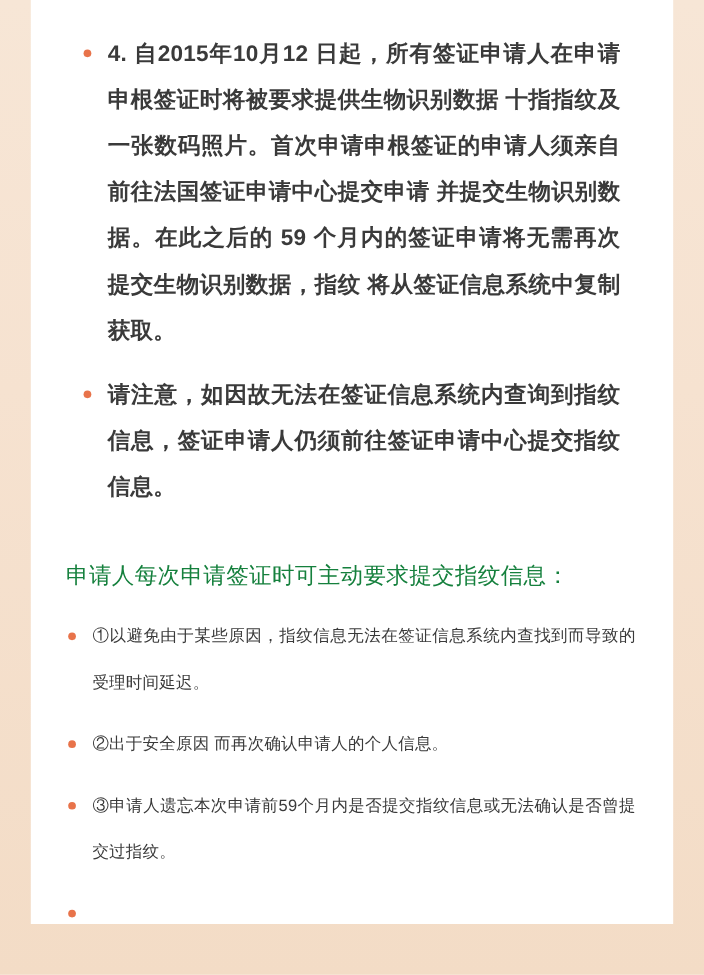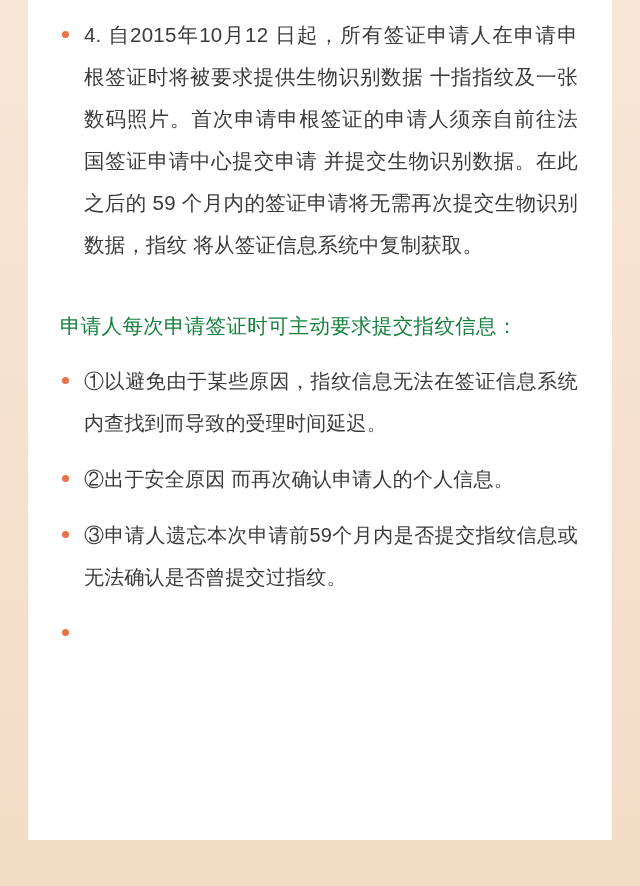--- a/index.html
+++ b/index.html
@@ -24,23 +24,24 @@
     position: absolute;
     left: 28px;
     top: 0;
     width: 584px;
     bottom: 46px;
     background: #ffffff;
     box-sizing: border-box;
     padding: 0 34px 0 30px;
   }
   .bullet-list {
-    margin: 0;
+    margin: 14px;
     padding: 0;
     list-style: none;
+    font-weight: bold;
   }
   .bullet-item {
     position: relative;
     padding-left: 26px;
     color: #3a3a3a;
     font-size: 20.5px;
     line-height: 42px;
     letter-spacing: 0.2px;
     text-align: justify;
   }
@@ -73,21 +74,21 @@
   }
   .sub-list {
     margin: 0;
     padding: 0;
     list-style: none;
   }
   .sub-item {
     position: relative;
     padding-left: 26px;
     color: #3a3a3a;
-    font-size: 20px;
+    font-size: 15px;
     line-height: 42px;
     letter-spacing: 0.2px;
     text-align: justify;
     margin-top: 14px;
   }
   .sub-item .dot {
     position: absolute;
     left: 4px;
     top: 17px;
     width: 7px;
@@ -108,20 +109,24 @@
 <body>
 
 <div class="page">
   <div class="card">
 
     <ul class="bullet-list">
       <li class="bullet-item first-item">
         <span class="dot"></span>
         <span>4. 自2015年10月12 日起，所有签证申请人在申请申根签证时将被要求提供生物识别数据 十指指纹及一张数码照片。首次申请申根签证的申请人须亲自前往法国签证申请中心提交申请 并提交生物识别数据。在此之后的 59 个月内的签证申请将无需再次提交生物识别数据，指纹 将从签证信息系统中复制获取。</span>
       </li>
+      <li class="bullet-item gap-item">
+        <span class="dot"></span>
+        <span>请注意，如因故无法在签证信息系统内查询到指纹信息，签证申请人仍须前往签证申请中心提交指纹信息。</span>
+      </li>
     </ul>
 
     <h2 class="section-heading">申请人每次申请签证时可主动要求提交指纹信息：</h2>
 
     <ul class="sub-list">
       <li class="sub-item">
         <span class="dot"></span>
         <span>①以避免由于某些原因，指纹信息无法在签证信息系统内查找到而导致的受理时间延迟。</span>
       </li>
       <li class="sub-item">

